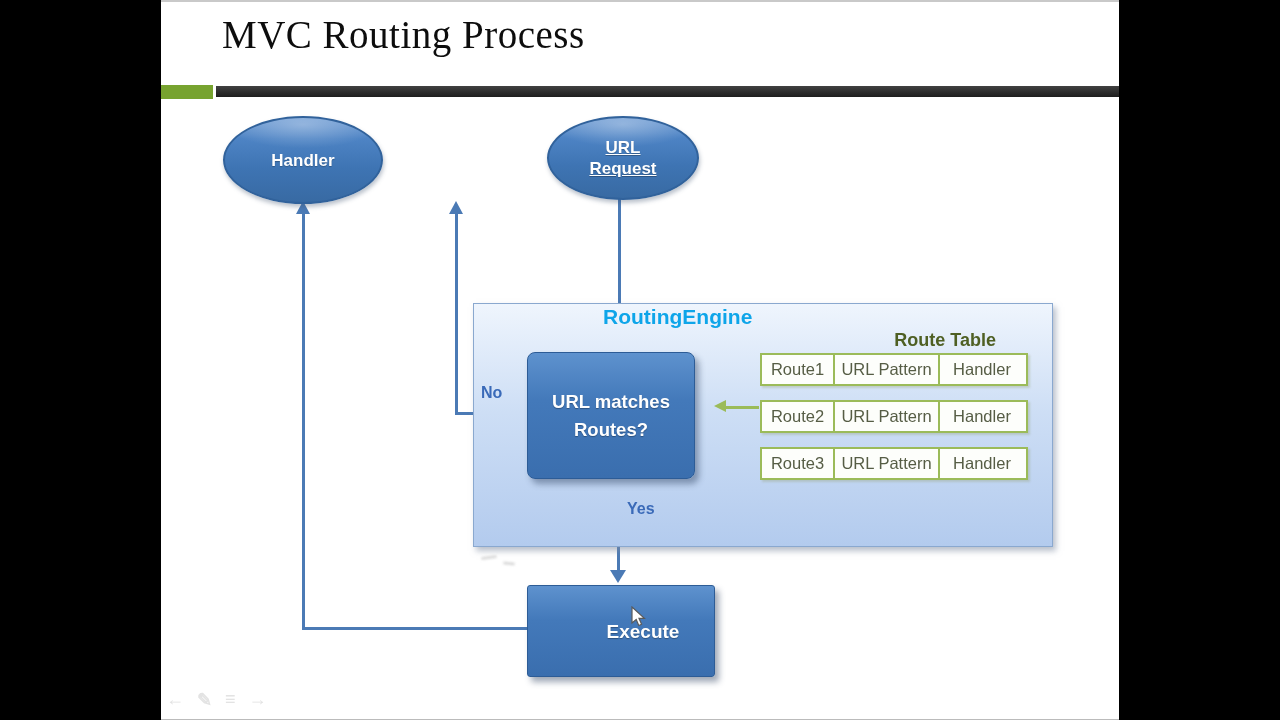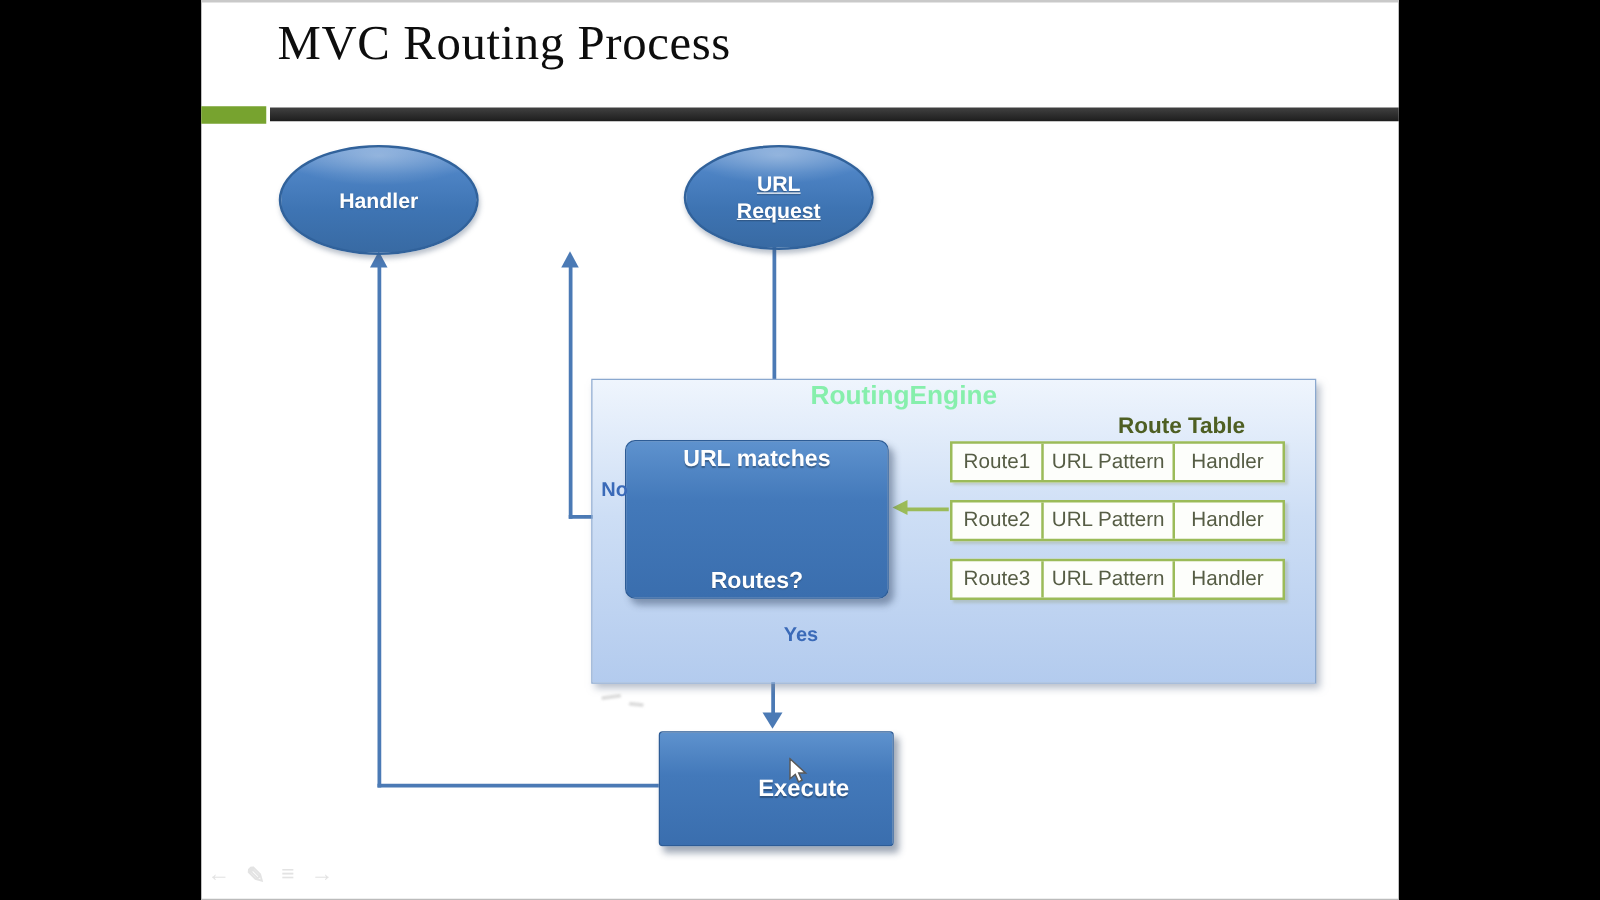--- a/index.html
+++ b/index.html
@@ -25,30 +25,30 @@
                linear-gradient(180deg,#6f9cd4 0%, #4d83c4 25%, #3e74b3 60%, #386aa3 100%);
              border:2px solid #31629b; box-shadow:1px 3px 4px rgba(60,80,110,0.35);
              text-shadow:0 1px 1px rgba(0,0,0,0.25); }
   #ellipse-response { left:223px; top:116px; width:160px; height:88px; }
   #ellipse-404      { left:402px; top:116px; width:120px; height:83px; }
   #ellipse-url      { left:547px; top:116px; width:152px; height:84px;text-decoration:underline; }
 
   .engine { position:absolute; left:473px; top:303px; width:580px; height:244px;
             background:linear-gradient(180deg,#eff5fd 0%, #cddef5 45%, #b3cbee 100%);
             border:1px solid #8aa8cf; box-shadow:3px 4px 6px rgba(125,138,160,0.55); }
-  .engine-label { position:absolute; left:603px; top:305px; width:240px; text-align:center;
-                  color:#86efac; font-size:21px; font-weight:bold; }
+  .engine-label { position:absolute; left:603px; top:305px; width:240px; 
+                  color:#0ea5e9; font-size:21px; font-weight:bold; }
 
   .bluebox { position:absolute; color:#fff; font-weight:bold; text-align:center;
              display:flex; flex-direction:column; align-items:center; justify-content:center;
              background:linear-gradient(180deg,#5e92ce 0%, #4379ba 38%, #3a6eae 100%);
              border:1px solid #2d5c96; box-shadow:4px 5px 6px rgba(45,65,95,0.45);
              text-shadow:0 1px 1px rgba(0,0,0,0.3); }
-  #decision-box { left:500px; top:352px; width:211px; height:127px; border-radius:8px;
-                  font-size:18.5px; line-height:28px;justify-content:space-between; }
+  #decision-box { left:527px; top:352px; width:168px; height:127px; border-radius:8px;
+                  font-size:18.5px; line-height:28px; }
   #execute-box  { left:527px; top:585px; width:188px; height:92px; border-radius:3px;
                   font-size:19px; line-height:29px;padding-left:44px; }
 
   .rt-title { position:absolute; left:736px; top:330px; width:260px; text-align:right;
               color:#4e5f23; font-size:18px; font-weight:bold; }
   .rt { position:absolute; left:760px; top:353px; width:268px; display:grid; row-gap:14px; }
   .rt-row { display:grid; grid-template-columns:73px 105px 84px; background:#fdfefb; height:33px;
             border:2px solid #9bbb59; box-shadow:2px 2px 2px rgba(150,160,120,0.35); }
   .rt-cell { display:flex; align-items:center; justify-content:center;
              font-size:16.5px; color:#565d45; }

